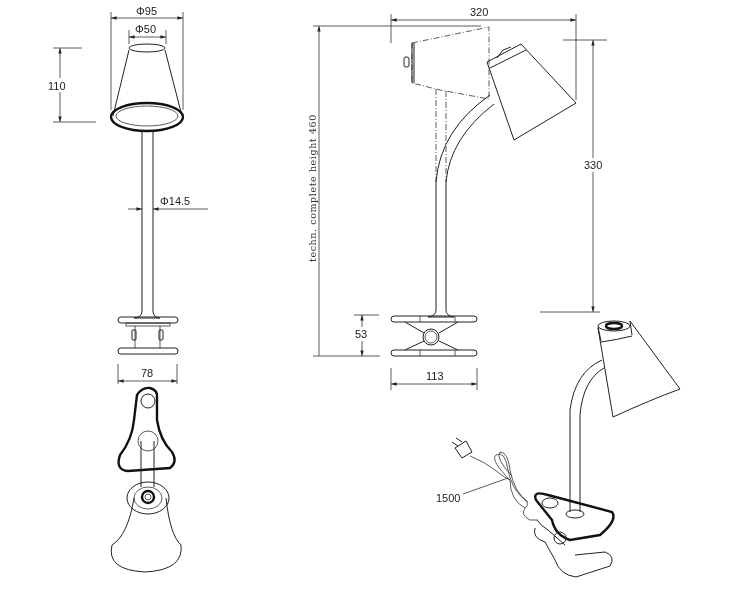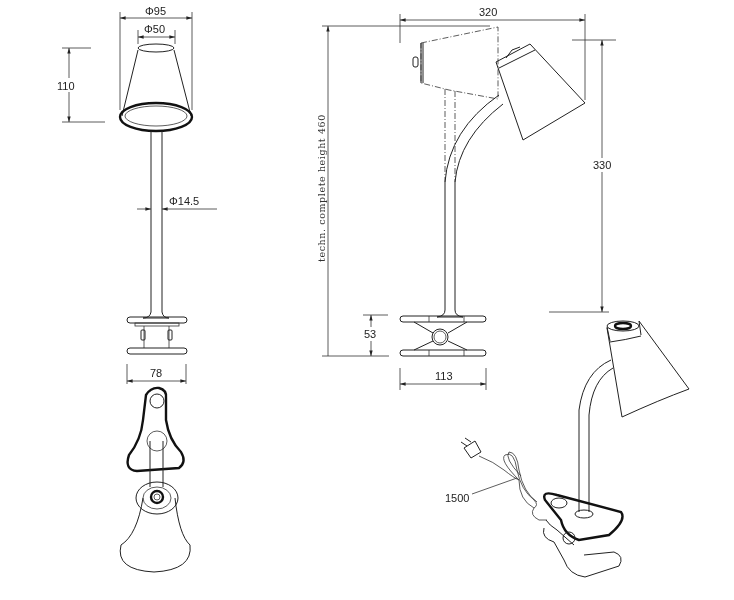--- a/index.html
+++ b/index.html
@@ -1,17 +1,17 @@
 <!DOCTYPE html>
 <html><head>
   <meta charset="utf-8">
   <style>
     html, body { margin: 0; padding: 0; background: #ffffff; }
     body { width: 734px; height: 600px; overflow: hidden; position: relative; }
-    .canvas { position: absolute; left: 9px; top: 0; width: 588px; height: 600px; }
+    .canvas { position: absolute; left: 0; top: 0; width: 588px; height: 600px; }
     svg { position: absolute; left: 0; top: 0; }
     .dim-label { font-family: "Liberation Sans", sans-serif; font-size: 11px; fill: #222; }
     .dim-label-v { font-family: "DejaVu Serif", "Liberation Serif", serif; font-size: 9.5px; fill: #333; letter-spacing: 0.6px; }
     .ln { stroke: #222; stroke-width: 1; fill: none; }
     .thin { stroke: #333; stroke-width: 0.8; fill: none; }
     .thick { stroke: #111; stroke-width: 2.4; fill: none; }
     .dash { stroke: #333; stroke-width: 0.8; fill: none; stroke-dasharray: 6 2 1 2; }
     .fillw { fill: #fff; }
   </style>
 </head>

